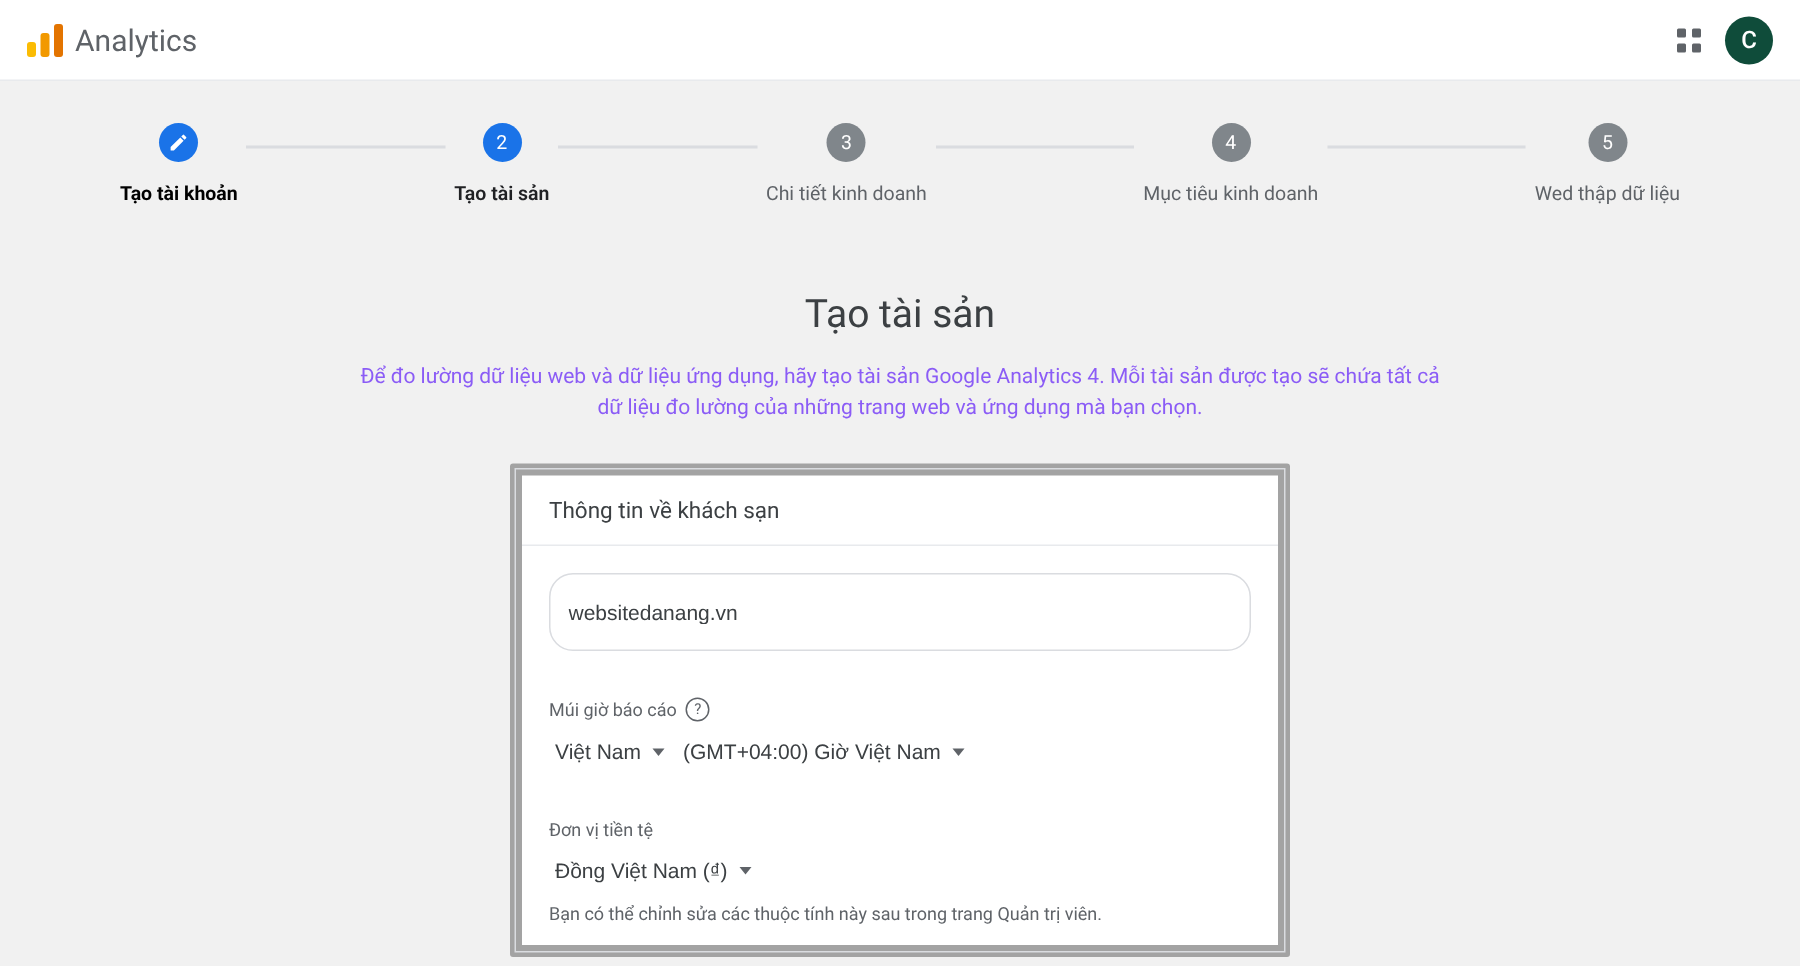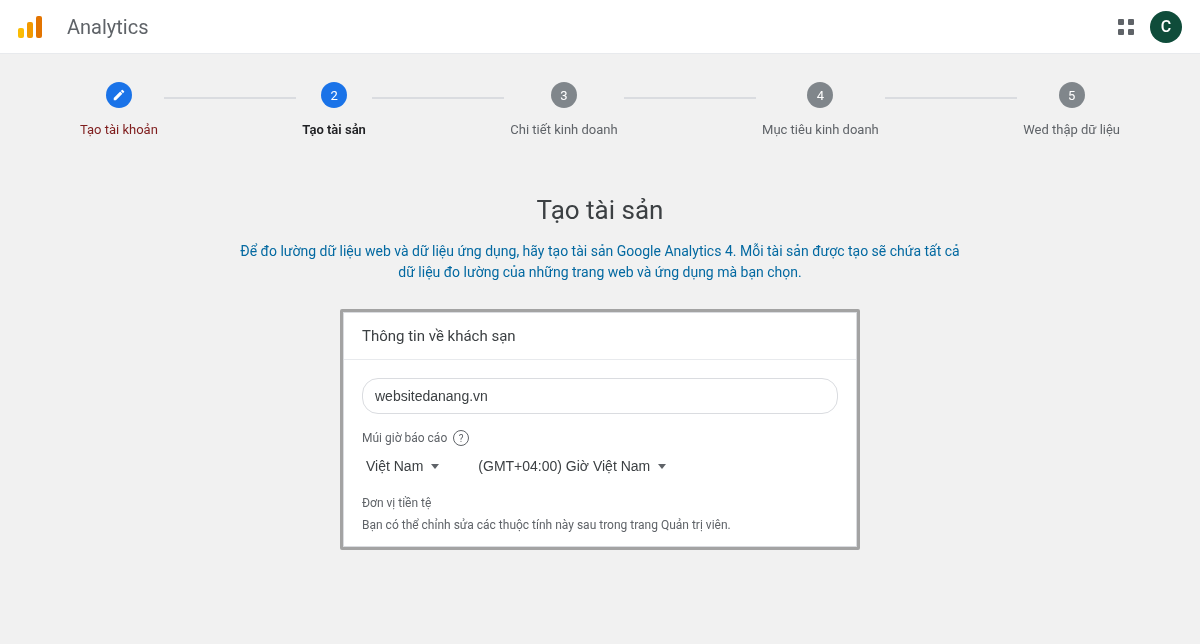--- a/index.html
+++ b/index.html
@@ -2,21 +2,21 @@
 <html><head>
 <meta charset="utf-8">
 <style>
   * { box-sizing: border-box; margin: 0; padding: 0; }
   body { font-family: 'Google Sans', Roboto, Arial, sans-serif; background: #fff; color: #202124; }
   .header {
     display: flex; align-items: center; justify-content: space-between;
     padding: 10px 18px; border-bottom: 1px solid #e8eaed; background:#fff;
     height: 54px;
   }
-  .header-left { display:flex; align-items:center; gap:25px; }
+  .header-left { display:flex; align-items:center; gap:8px; }
   .analytics-logo { display:flex; align-items:flex-end; gap:3px; }
   .analytics-logo .bar { width:6px; border-radius:2px; }
   .analytics-logo .b1 { height:10px; background:#fbbc04; }
   .analytics-logo .b2 { height:16px; background:#f29900; }
   .analytics-logo .b3 { height:22px; background:#e37400; }
   .header-title { font-size:20px; color:#5f6368; font-weight:400; }
   .header-right { display:flex; align-items:center; gap:16px; }
   .apps-icon { display:grid; grid-template-columns:repeat(2,6px); grid-template-rows:repeat(2,6px); gap:4px; cursor:pointer; }
   .apps-icon span { background:#5f6368; width:6px; height:6px; border-radius:1px; }
   .avatar { width:32px; height:32px; border-radius:50%; background:#0f4c3a; color:#fff;
@@ -24,34 +24,34 @@
   .workspace { background:#f1f1f1; min-height: calc(100vh - 54px); padding-bottom:40px;}
   .stepper { display:flex; align-items:center; justify-content:center; padding: 28px 80px 10px 80px; }
   .step { display:flex; flex-direction:column; align-items:center; position:relative; flex:0 0 auto; }
   .step-circle { width:26px; height:26px; border-radius:50%; display:flex; align-items:center; justify-content:center;
                  font-size:13px; color:#fff; }
   .step-circle.done { background:#1a73e8; }
   .step-circle.active { background:#1a73e8; }
   .step-circle.pending { background:#80868b; color:#fff; }
   .step-label { margin-top:14px; font-size:13px; color:#5f6368; white-space:nowrap; }
   .step.active .step-label { color:#202124; font-weight:600; }
-  .step.done .step-label { color:#7f1d1d; font-weight:400; }
+  .step.done .step-label { color:#000000; font-weight:700; }
   .step-line { flex:1; height:2px; background:#dadce0; margin: 0 6px; position:relative; top:-12px; }
   .pencil-icon { width:14px; height:14px; fill:#fff; }
   .page-title { text-align:center; font-size:26px; color:#3c4043; margin-top:48px; font-weight:400; }
-  .page-desc { text-align:center; font-size:14px; color:#0369a1; max-width:720px; margin:16px auto 0 auto; line-height:1.5; }
+  .page-desc { text-align:center; font-size:14px; color:#8b5cf6; max-width:720px; margin:16px auto 0 auto; line-height:1.5; }
   .card-wrap { max-width:520px; margin: 26px auto 0 auto; }
-  .card { background:#fff; border:4px solid #a3a3a3; border-radius:2px; outline:1px solid #dadce0; outline-offset:-4px; }
+  .card { background:#fff; border:8px solid #a3a3a3; border-radius:2px; outline:1px solid #dadce0; outline-offset:-4px; }
   .card-header { padding:14px 18px; border-bottom:1px solid #e8eaed; font-size:15px; color:#3c4043; }
   .card-body { padding: 18px 18px 14px 18px; }
   .field-label { font-size:12px; color:#5f6368; margin-bottom:6px; display:flex; align-items:center; gap:6px; }
-  .text-input { width:100%; height:36px; border:1px solid #dadce0; border-radius:16px; padding:0 12px;
+  .text-input { width:100%; height:52px; border:1px solid #dadce0; border-radius:16px; padding:0 12px;
                 font-size:14px; color:#3c4043; outline:none; }
-  .section { margin-top:16px; }
-  .dropdowns { display:flex; gap:31px; margin-top:6px; }
+  .section { margin-top:31px; }
+  .dropdowns { display:flex; gap:4px; margin-top:6px; }
   .dropdown { display:inline-flex; align-items:center; gap:6px; font-size:14px; color:#3c4043;
               padding:6px 4px; cursor:pointer; border:none; background:none; }
   .caret { width:0; height:0; border-left:4px solid transparent; border-right:4px solid transparent;
            border-top:5px solid #5f6368; margin-left:2px; }
   .help-icon { width:16px; height:16px; border-radius:50%; border:1.5px solid #5f6368; display:inline-flex;
                align-items:center; justify-content:center; font-size:10px; color:#5f6368; cursor:pointer; }
   .note { font-size:12px; color:#5f6368; margin-top:8px; }
 </style>
 </head>
 <body>
@@ -131,20 +131,24 @@
             </button>
             <button class="dropdown">
               <span>(GMT+04:00) Giờ Việt Nam</span>
               <span class="caret"></span>
             </button>
           </div>
         </div>
 
         <div class="section">
           <div class="field-label">Đơn vị tiền tệ</div>
+          <button class="dropdown">
+            <span>Đồng Việt Nam (₫)</span>
+            <span class="caret"></span>
+          </button>
         </div>
 
         <div class="note">Bạn có thể chỉnh sửa các thuộc tính này sau trong trang Quản trị viên.</div>
       </div>
     </div>
 
   </div>
 
 </div>
 

